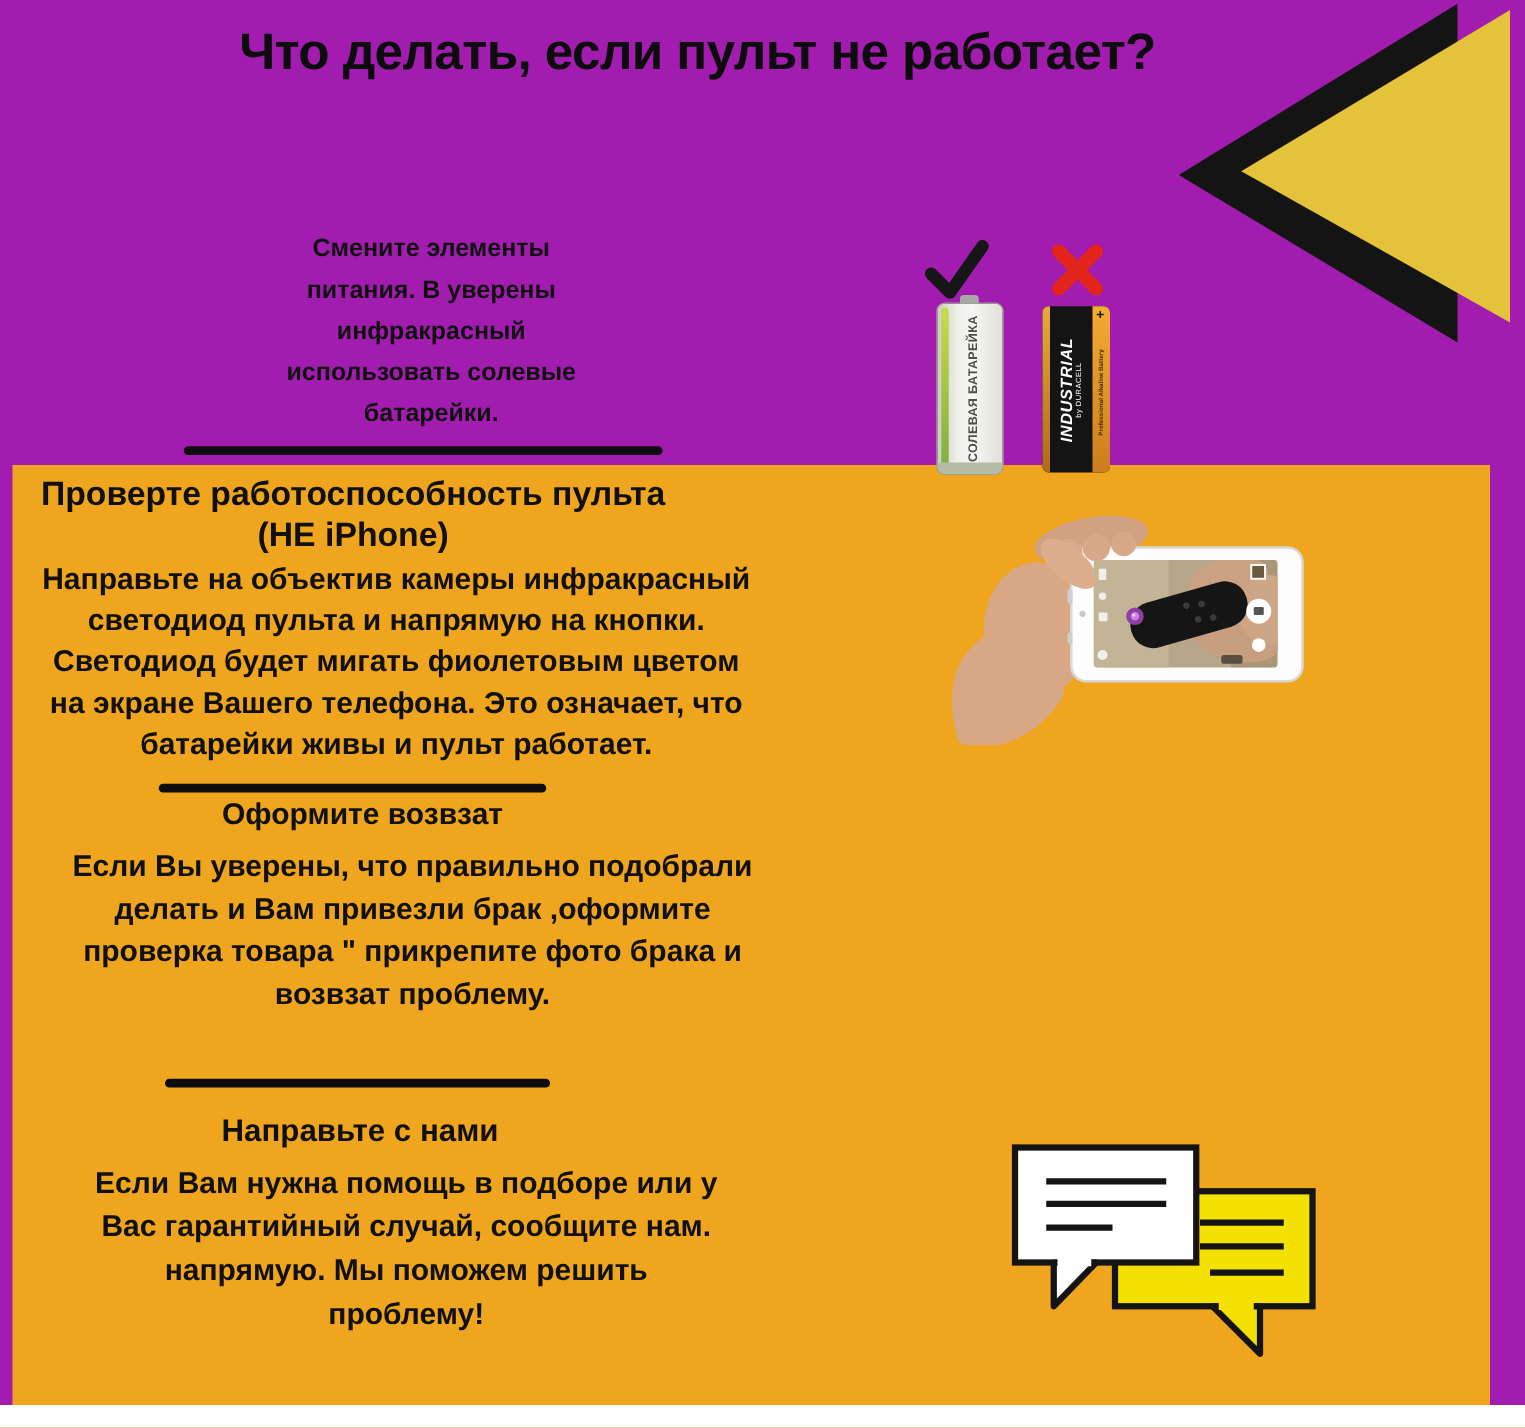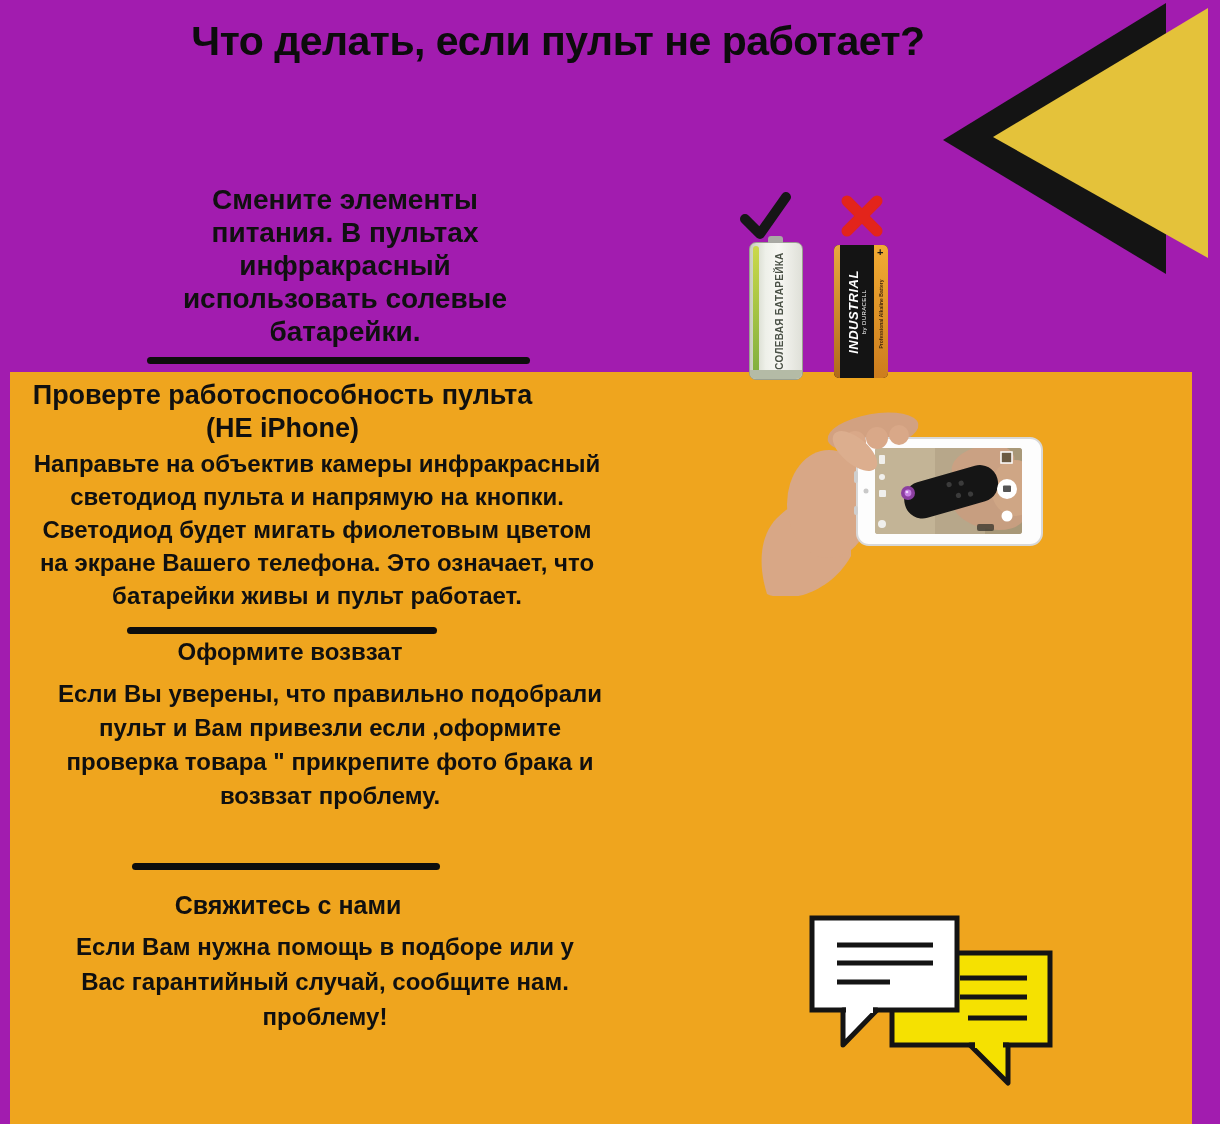--- a/index.html
+++ b/index.html
@@ -16,21 +16,21 @@
 
   
   .arrow-decor { position:absolute; left:920px; top:0; width:300px; height:290px; }
 
   .title {
     position:absolute; left:48px; top:18px; width:1020px; margin:0;
     text-align:center; font-size:41px; font-weight:bold; letter-spacing:-0.5px; color:#0c0c0c;
   }
 
   .txt { position:absolute; text-align:center; font-weight:bold; color:#101010; }
-  .sec1       { left:170px; top:183px; width:350px; font-size:28px; line-height:33px; }
+  .sec1       { left:170px; top:183px; width:350px; font-size:20px; line-height:33px; }
   .sec2-head  { left:10px;  top:379px; width:545px; font-size:27px; line-height:33px; }
   .sec2-body  { left:17px;  top:447px; width:600px; font-size:24px; line-height:33px; }
   .sec3-head  { left:30px;  top:637px; width:520px; font-size:24px; line-height:30px; }
   .sec3-body  { left:40px;  top:677px; width:580px; font-size:24px; line-height:34px; }
   .sec4-head  { left:28px;  top:890px; width:520px; font-size:25px; line-height:30px; }
   .sec4-body  { left:35px;  top:929px; width:580px; font-size:24px; line-height:35px; }
 
   .divider { position:absolute; height:7px; background:#0d0d0d; border-radius:4px; }
   .d1 { left:147px; top:357px; width:383px; }
   .d2 { left:127px; top:627px; width:310px; }
@@ -81,21 +81,21 @@
 
   <svg class="arrow-decor" viewBox="0 0 300 290">
     <polygon points="23,140 246,3 246,274" fill="#141414"></polygon>
     <polygon points="73,137 288,8 288,258" fill="#E4C23A"></polygon>
   </svg>
 
   <h1 class="title">Что делать, если пульт не работает?</h1>
 
   <div class="txt sec1">
     <div>Смените элементы</div>
-    <div>питания. В пультах</div>
+    <div>питания. В уверены</div>
     <div>инфракрасный</div>
     <div>использовать солевые</div>
     <div>батарейки.</div>
   </div>
 
   <svg class="check-icon" viewBox="0 0 58 52">
     <polyline points="9,29 24,44 50,7" fill="none" stroke="#161616" stroke-width="10" stroke-linecap="round" stroke-linejoin="round"></polyline>
   </svg>
   <svg class="cross-icon" viewBox="0 0 48 46">
     <line x1="9" y1="8" x2="39" y2="38" stroke="#E3241B" stroke-width="11" stroke-linecap="round"></line>
@@ -186,31 +186,32 @@
     <circle cx="122" cy="42" r="11" fill="#D9A888"></circle>
     <circle cx="144" cy="39" r="10" fill="#D9A888"></circle>
     <ellipse cx="100" cy="55" rx="27" ry="13" fill="#DCAE8E" transform="rotate(40 100 55)"></ellipse>
   </svg>
 
   <div class="divider d2"></div>
 
   <div class="txt sec3-head">Оформите возвзат</div>
   <div class="txt sec3-body">
     <div>Если Вы уверены, что правильно подобрали</div>
-    <div>пульт и Вам привезли если ,оформите</div>
+    <div>делать и Вам привезли брак ,оформите</div>
     <div>проверка товара " прикрепите фото брака и</div>
     <div>возвзат проблему.</div>
   </div>
 
   <div class="divider d3"></div>
 
-  <div class="txt sec4-head">Свяжитесь с нами</div>
+  <div class="txt sec4-head">Направьте с нами</div>
   <div class="txt sec4-body">
     <div>Если Вам нужна помощь в подборе или у</div>
     <div>Вас гарантийный случай, сообщите нам.</div>
+    <div>напрямую. Мы поможем решить</div>
     <div>проблему!</div>
   </div>
 
   <svg class="chat-bubbles" viewBox="0 0 270 185">
 
     <g>
       <rect x="97" y="48" width="158" height="92" fill="#F5E101" stroke="#141414" stroke-width="5"></rect>
       <polygon points="175,140 213,178 213,140" fill="#F5E101" stroke="#141414" stroke-width="5" stroke-linejoin="round"></polygon>
       <rect x="180" y="134" width="28" height="9" fill="#F5E101"></rect>
       <line x1="165" y1="73" x2="232" y2="73" stroke="#141414" stroke-width="5"></line>

